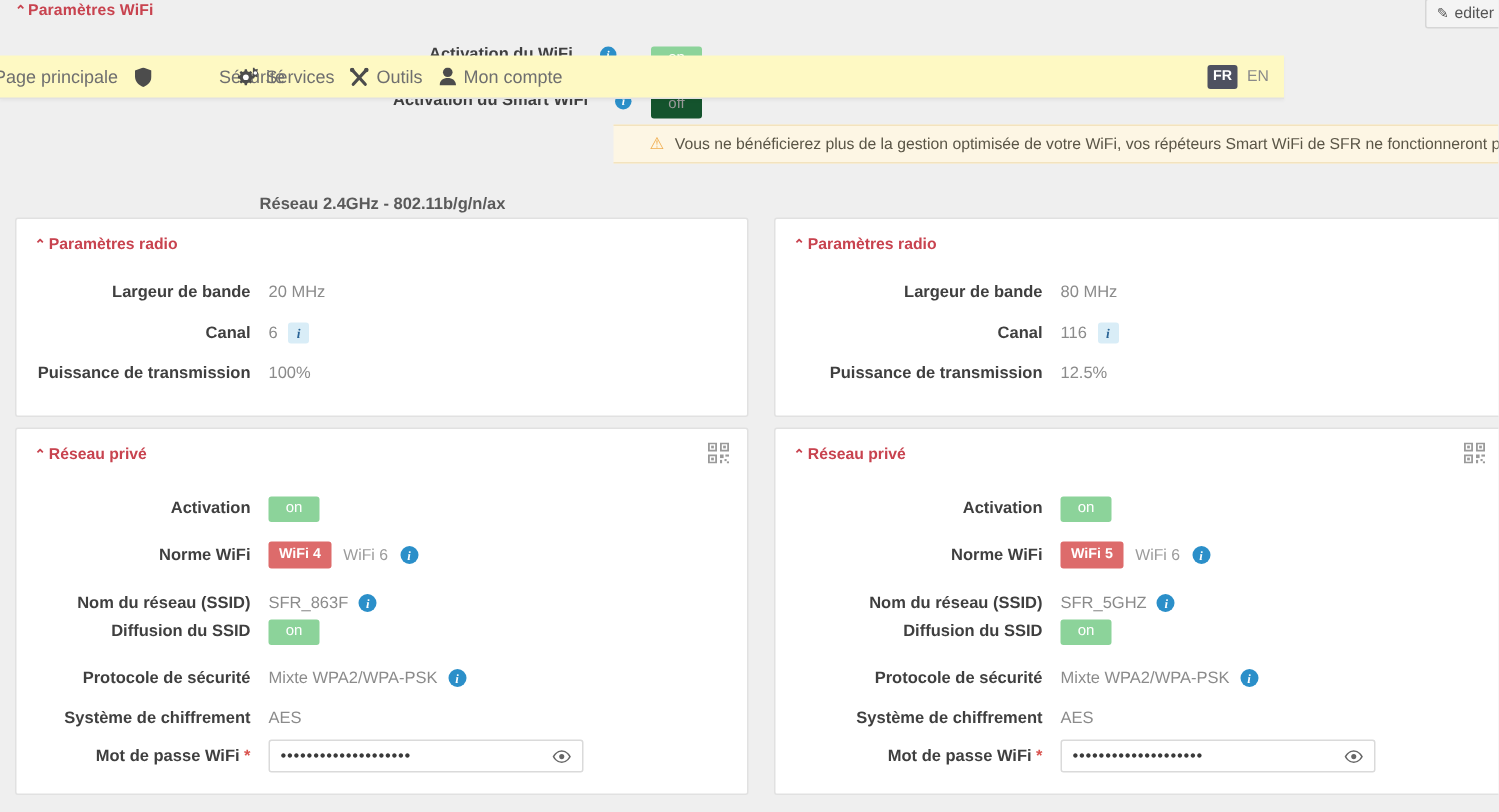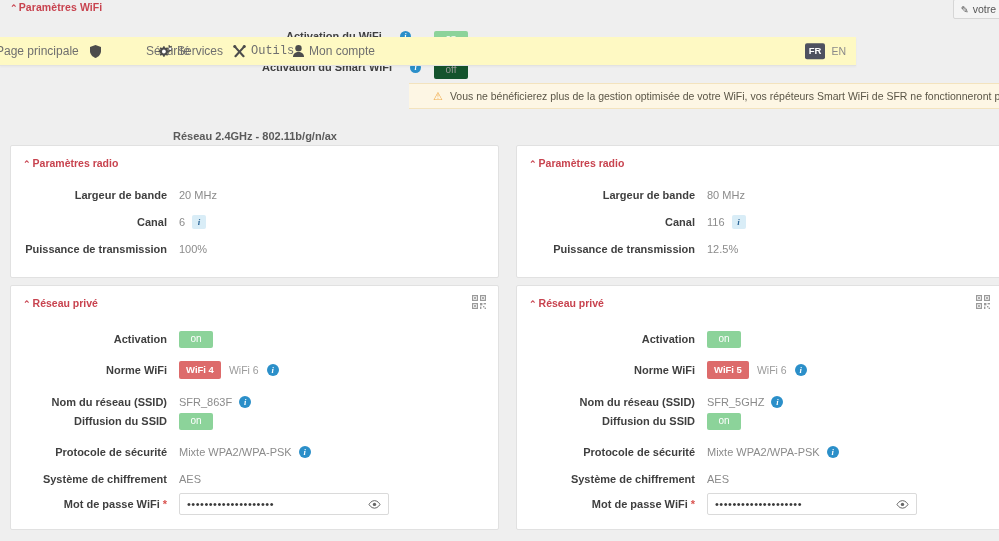--- a/index.html
+++ b/index.html
@@ -150,21 +150,21 @@
 </head>
 <body>
 
 <div id="page">
 
   <div class="breadcrumb">
     <span class="caret">⌃</span><span>Paramètres WiFi</span>
   </div>
 
   <div class="edit-btn">
-    <span class="pencil">✎</span><span>votre</span>
+    <span class="pencil">✎</span><span>editer</span>
   </div>
 
   <div class="behind-row" style="left:286px; top:30px;">
     <span class="behind-label">Activation du WiFi</span>
     <span class="behind-help">i</span>
   </div>
   <div style="position:absolute; left:434px; top:31px;">
     <span class="pill on">on</span>
   </div>
 
@@ -197,21 +197,21 @@
             <path d="M5.2 1.2 L6.6 1.2 L6.9 2.5 L8 3 L9.1 2.3 L10.1 3.3 L9.4 4.4 L9.9 5.5 L11.2 5.8 L11.2 7.2 L9.9 7.5 L9.4 8.6 L10.1 9.7 L9.1 10.7 L8 10 L6.9 10.5 L6.6 11.8 L5.2 11.8 L4.9 10.5 L3.8 10 L2.7 10.7 L1.7 9.7 L2.4 8.6 L1.9 7.5 L0.6 7.2 L0.6 5.8 L1.9 5.5 L2.4 4.4 L1.7 3.3 L2.7 2.3 L3.8 3 L4.9 2.5 Z"></path>
             <circle cx="5.9" cy="6.5" r="1.9" fill="#fff"></circle>
             <path d="M10.6 0 L11.6 0 L11.8 0.9 L12.6 1.3 L13.4 0.8 L14 1.5 L13.5 2.3 L13.8 3.1 L14 3.3 L14 4.3 L13.8 4.4 L13.5 5.2 L13.9 5.9 L13.2 6.5 L12.5 6 L11.7 6.3 L11.5 7.2 L10.6 7.2 Z"></path>
             <circle cx="12.2" cy="3.7" r="1.2" fill="#fff"></circle>
           </g>
         </svg>
       </span>
       <span>Services</span>
     </div>
 
-    <div class="nav-item" style="position:absolute; left:233px;font-family:Liberation Mono, monospace;">
+    <div class="nav-item" style="position:absolute; left:233px;">
       <span class="ic">
         <svg width="13" height="13" viewBox="0 0 13 13">
           <g stroke="#4c4c4c" stroke-width="2.1" stroke-linecap="round" fill="none">
             <path d="M1.6 1.4 L10.5 11.2"></path>
             <path d="M11.4 1.4 L2.5 11.2"></path>
           </g>
           <circle cx="1.8" cy="1.6" r="1.5" fill="#4c4c4c"></circle>
           <circle cx="11.2" cy="1.6" r="1.5" fill="#4c4c4c"></circle>
         </svg>
       </span>

